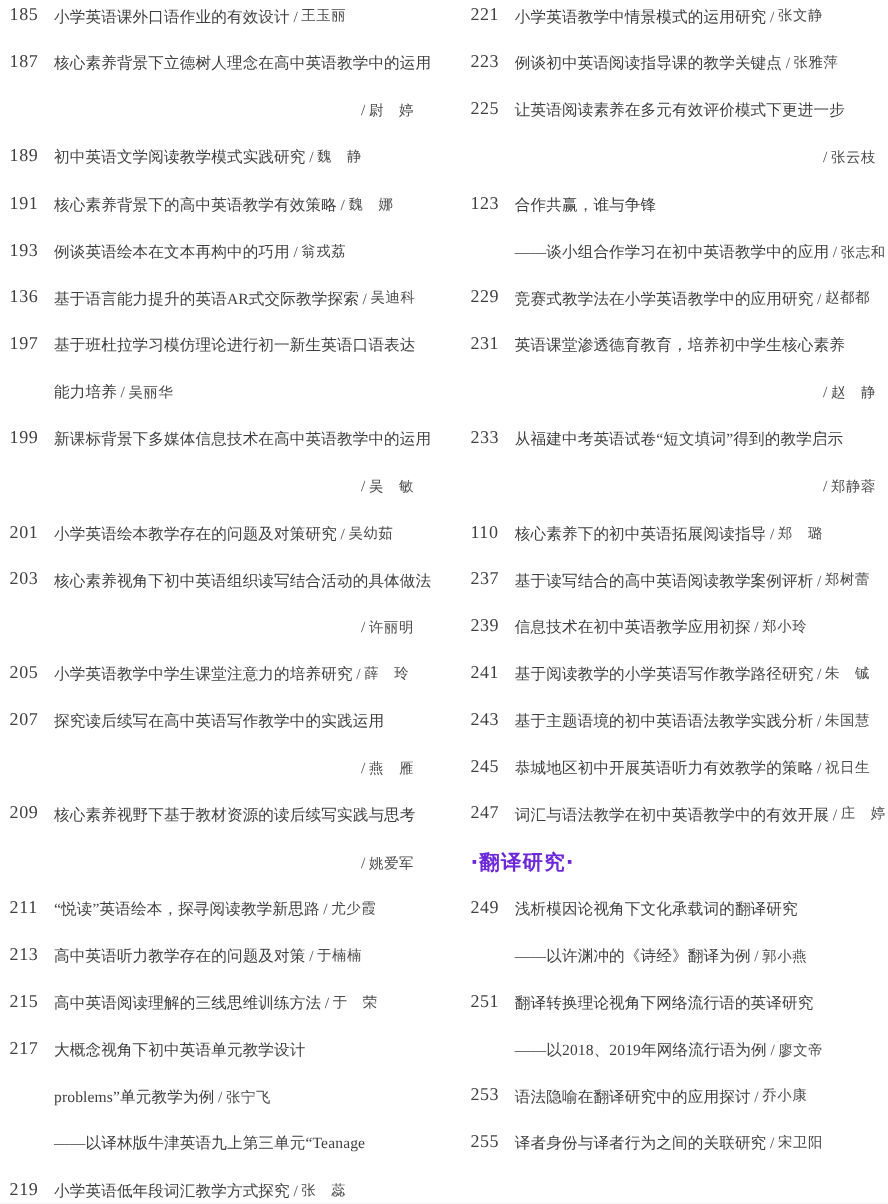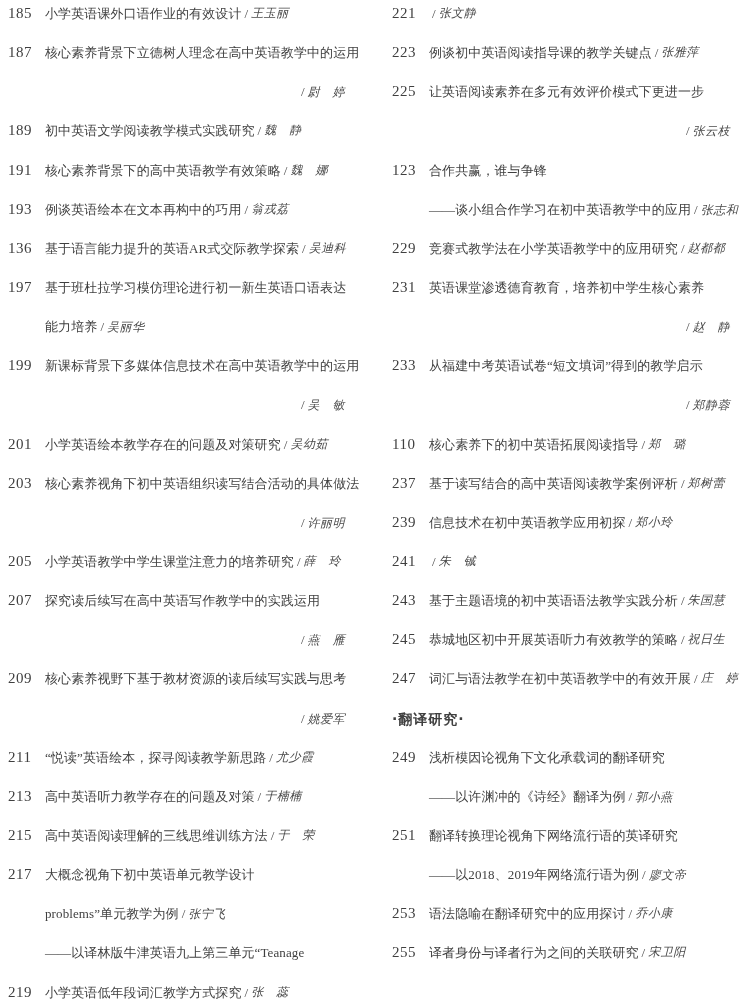--- a/index.html
+++ b/index.html
@@ -28,32 +28,31 @@
     flex:0 0 37px; width:37px;
     font-size:15px; line-height:16px;
     letter-spacing:0.5px;
     color:#3f3f3f;
   }
   .t { letter-spacing:0.1px; }
   .row.cont { padding-left:37px; }
   .row.author-row { text-align:right; padding-right:10px; }
   .sep { margin:0 3px; color:#4a4a4a; }
   .author {
-    font-style:italic;
     font-size:12px;
     color:#4a4a4a;
     letter-spacing:0.5px;
     text-align:center;
   }
   .row.section-row { padding-top:1px; }
   .section {
     font-family:"DejaVu Sans","Liberation Sans",sans-serif;
     font-weight:700;
-    font-size:14px;
-    color:#404040;
+    font-size:17px;
+    color:#6d28d9;
     letter-spacing:1px;
   }
 </style>
 </head>
 <body>
 
 <div class="page">
     <div class="col col-left">
       <div class="row entry">
         <span class="num">185</span>
@@ -154,20 +153,21 @@
       <div class="row entry">
         <span class="num">219</span>
         <span class="t">小学英语低年段词汇教学方式探究</span>
         <span class="sep">/</span>
         <span class="author">张　蕊</span>
       </div>
     </div>
     <div class="col col-right">
       <div class="row entry">
         <span class="num">221</span>
+        <span class="t">小学英语教学中情景模式的运用研究</span>
         <span class="sep">/</span>
         <span class="author">张文静</span>
       </div>
       <div class="row entry">
         <span class="num">223</span>
         <span class="t">例谈初中英语阅读指导课的教学关键点</span>
         <span class="sep">/</span>
         <span class="author">张雅萍</span>
       </div>
       <div class="row entry">
@@ -209,20 +209,21 @@
         <span class="author">郑树蕾</span>
       </div>
       <div class="row entry">
         <span class="num">239</span>
         <span class="t">信息技术在初中英语教学应用初探</span>
         <span class="sep">/</span>
         <span class="author">郑小玲</span>
       </div>
       <div class="row entry">
         <span class="num">241</span>
+        <span class="t">基于阅读教学的小学英语写作教学路径研究</span>
         <span class="sep">/</span>
         <span class="author">朱　铖</span>
       </div>
       <div class="row entry">
         <span class="num">243</span>
         <span class="t">基于主题语境的初中英语语法教学实践分析</span>
         <span class="sep">/</span>
         <span class="author">朱国慧</span>
       </div>
       <div class="row entry">

